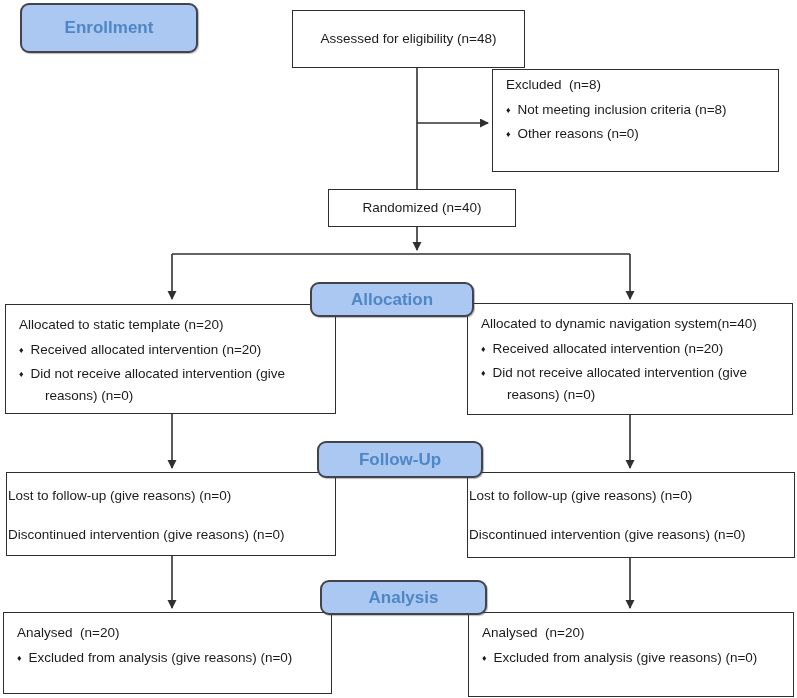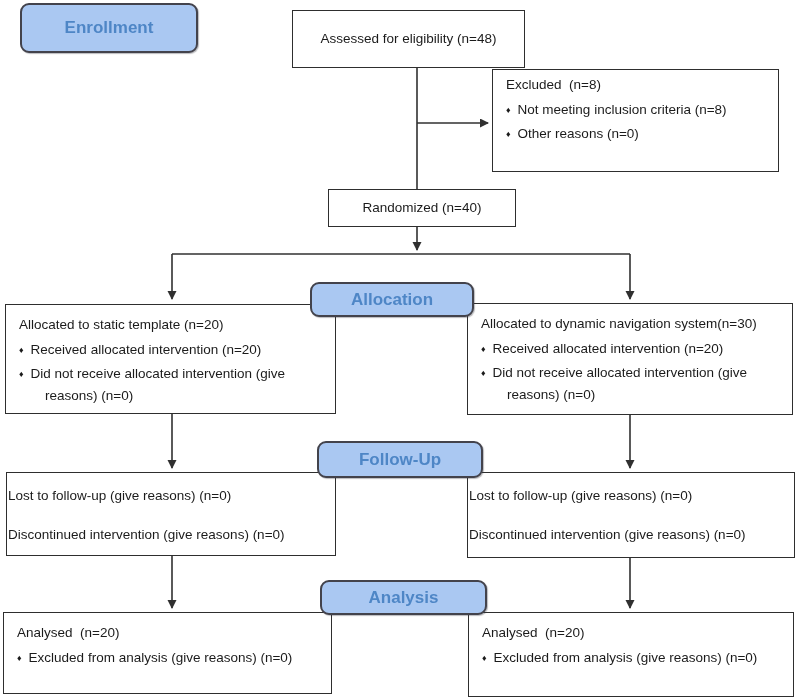--- a/index.html
+++ b/index.html
@@ -82,21 +82,21 @@
     <span>Randomized (n=40)</span>
   </div>
 
   <div class="box padlg" style="left:5px;top:304px;width:331px;height:110px">
     <div class="title">Allocated to static template (n=20)</div>
     <div class="bullet"><span class="bmark">♦</span><span>Received allocated intervention (n=20)</span></div>
     <div class="bullet"><span class="bmark">♦</span><span>Did not receive allocated intervention (give reasons) (n=0)</span></div>
   </div>
 
   <div class="box padlg" style="left:467px;top:303px;width:326px;height:112px">
-    <div class="title">Allocated to dynamic navigation system(n=30)</div>
+    <div class="title">Allocated to dynamic navigation system(n=40)</div>
     <div class="bullet"><span class="bmark">♦</span><span>Received allocated intervention (n=20)</span></div>
     <div class="bullet"><span class="bmark">♦</span><span>Did not receive allocated intervention (give reasons) (n=0)</span></div>
   </div>
 
   <div class="box padfu" style="left:6px;top:472px;width:330px;height:84px">
     <div class="fu-line">Lost to follow-up (give reasons) (n=0)</div>
     <div class="fu-line">Discontinued intervention (give reasons) (n=0)</div>
   </div>
 
   <div class="box padfu" style="left:467px;top:472px;width:328px;height:86px">

